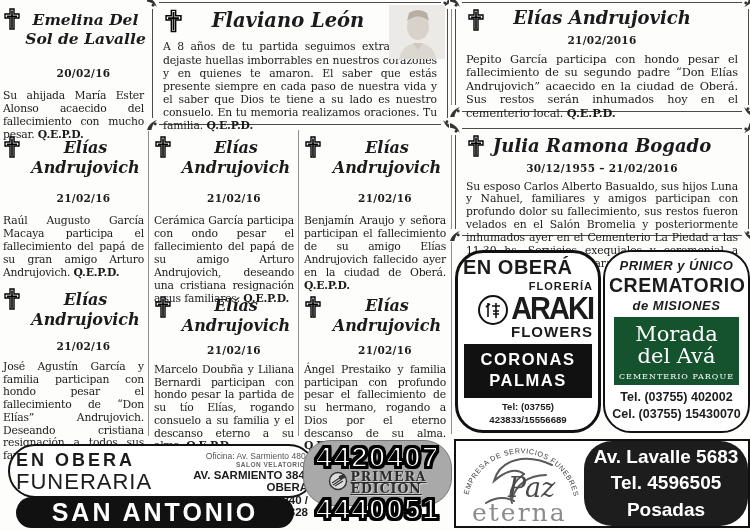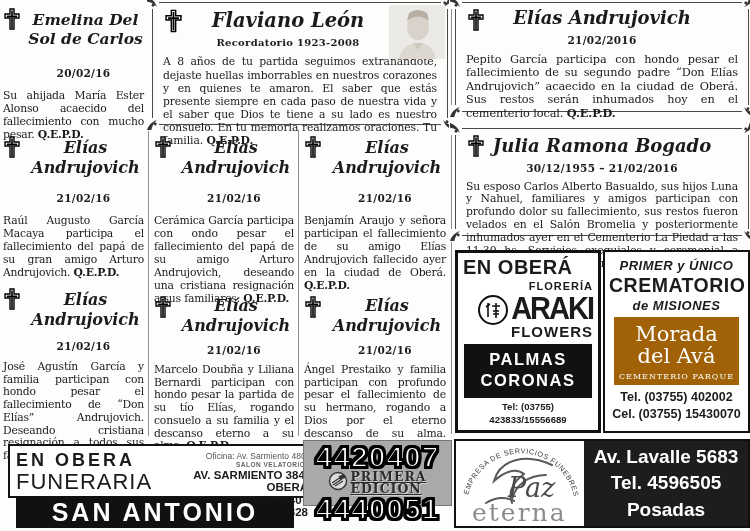--- a/index.html
+++ b/index.html
@@ -25,39 +25,39 @@
         align-items:center;justify-content:center;}
   .c-tl{left:-7px;top:-7px;transform:rotate(90deg);}
   .c-tr{right:-7px;top:-7px;transform:rotate(180deg);}
   .c-bl{left:-7px;bottom:-7px;}
   .c-br{right:-7px;bottom:-7px;transform:rotate(-90deg);}
   
   .vrule{position:absolute;width:1px;background:#8f8f8f;}
   
   .photo{position:absolute;right:2px;top:2px;width:56px;height:54px;background:#ecebe8;overflow:hidden;}
   
-  .sans{font-family:"Liberation Sans","DejaVu Sans",sans-serif;}
+  .sans{font-family:"Liberation Sans","DejaVu Sans",sans-serif;border-radius:28px;}
   .ad{position:absolute;box-sizing:border-box;background:#fff;}
   
   #ad-araki{border:3px solid #111;padding:3px 5px;}
   .araki-loc{font-size:20px;font-weight:bold;letter-spacing:.5px;}
   .araki-cat{font-size:11px;font-weight:bold;text-align:right;letter-spacing:1px;margin-top:1px;}
   .araki-row{display:flex;align-items:center;gap:3px;margin-top:1px;justify-content:flex-end;}
   .araki-logo{width:26px;height:26px;border:2px solid #111;border-radius:50%;flex:none;
               display:flex;align-items:center;justify-content:center;}
   .araki-brand{font-size:29px;font-weight:900;letter-spacing:-2px;transform:scaleY(1.05);}
   .araki-sub{font-size:15px;font-weight:bold;text-align:right;letter-spacing:1px;margin-top:-3px;}
   .araki-box{background:#111;color:#fff;text-align:center;margin:4px 1px 3px 1px;padding:5px 0 6px 0;}
   .araki-box div{font-size:16.5px;font-weight:bold;letter-spacing:1.5px;line-height:1.3;}
   .araki-addr{font-size:9.6px;font-weight:bold;text-align:center;line-height:1.35;}
   
   #ad-crema{border:2px solid #111;padding:6px 4px;text-align:center;}
   .crema-l1,.crema-l3{font-size:13px;font-style:italic;font-weight:bold;letter-spacing:.5px;}
   .crema-l2{font-size:19.5px;font-weight:bold;letter-spacing:.5px;margin:1px 0;}
-  .crema-box{background:#a16207;color:#fff;margin:4px 5px;padding:6px 0 4px 0;}
+  .crema-box{background:#14532d;color:#fff;margin:4px 5px;padding:6px 0 4px 0;}
   .crema-b1{font-family:"DejaVu Serif",serif;font-size:21px;line-height:1.05;}
   .crema-sub{font-size:8px;letter-spacing:1px;margin-top:5px;font-family:"DejaVu Serif",serif;}
   .crema-tel{font-size:12.5px;font-weight:bold;line-height:1.35;}
   
   #ad-sanantonio-top{border:2px solid #111;display:flex;padding:4px 6px;gap:8px;}
   .sa-left{flex:none;}
   .sa-l1{font-size:18px;font-weight:bold;letter-spacing:3px;}
   .sa-l2{font-size:22px;letter-spacing:1px;margin-top:-2px;}
   .sa-right{flex:1;text-align:right;padding-top:1px;}
   .sa-office{font-size:8.5px;color:#555;}
@@ -90,21 +90,21 @@
   <div class="vrule" style="left:298px;top:130px;height:306px;"></div>
   <div class="vrule" style="left:451px;top:2px;height:432px;"></div>
 
   <div class="notice" style="left:0;top:6px;width:147px;height:122px;">
     <span class="cross">
       <svg width="16" height="22" viewBox="0 0 16 22">
           <path d="M6 1h4v5h5v4h-5v11H6V10H1V6h5z" fill="#fff" stroke="#000" stroke-width="1.4"></path>
           <path d="M7.2 2.5h1.6v5h4.3v1.8H8.8V20H7.2V9.3H2.9V7.5h4.3z" fill="#000"></path>
         </svg>
     </span>
-    <div class="nname" style="font-size:15.5px;">Emelina Del Sol de Carlos</div>
+    <div class="nname" style="font-size:15.5px;">Emelina Del Sol de Lavalle</div>
     <div class="ndate" style="margin-top:18px;">20/02/16</div>
     <p class="nbody"><span>Su ahijada María Ester Alonso acaecido del fallecimiento con mucho pesar.</span> <b class="qepd">Q.E.P.D.</b></p>
   </div>
 
   <div class="notice framed" style="left:152px;top:2px;width:296px;height:123px;">
     <span class="corn c-tl">
         <svg width="11" height="11" viewBox="0 0 10 10">
           <path d="M0 10C2 5 4 3 9 1 6 4 5 6 4 10Z" fill="#333"></path>
           <circle cx="7.5" cy="4.5" r="1.3" fill="#333"></circle>
         </svg>
@@ -136,21 +136,20 @@
     <div class="photo">
       <svg width="56" height="54" viewBox="0 0 56 54">
           <rect width="56" height="54" fill="#eceae6"></rect>
           <ellipse cx="29" cy="22" rx="11" ry="13" fill="#d8d2ca"></ellipse>
           <path d="M18 16q11-9 22 0l-2-8q-9-6-18 0z" fill="#b7aea4"></path>
           <path d="M10 54q4-16 19-16t18 16z" fill="#dcd7cf"></path>
           <path d="M24 38h10l-5 7z" fill="#cfc8bf"></path>
         </svg>
     </div>
     <div class="nname" style="padding:0 58px 0 34px;font-size:19.5px;">Flaviano León</div>
-    <div class="ndate" style="padding:0 58px 0 34px;font-size:10px;">Recordatorio 1923-2008</div>
     <p class="nbody" style="font-size:10.8px;line-height:1.22;"><span>A 8 años de tu partida seguimos extrañándote, dejaste huellas imborrables en nuestros corazones y en quienes te amaron. El saber que estás presente siempre en cada paso de nuestra vida y el saber que Dios te tiene a su lado es nuestro consuelo. En tu memoria realizamos oraciones. Tu familia.</span> <b class="qepd">Q.E.P.D.</b></p>
   </div>
 
   <div class="notice framed" style="left:455px;top:2px;width:294px;height:110px;">
     <span class="corn c-tl">
         <svg width="11" height="11" viewBox="0 0 10 10">
           <path d="M0 10C2 5 4 3 9 1 6 4 5 6 4 10Z" fill="#333"></path>
           <circle cx="7.5" cy="4.5" r="1.3" fill="#333"></circle>
         </svg>
       </span>
@@ -297,22 +296,22 @@
     <div class="araki-row">
       <span class="araki-logo">
         <svg width="18" height="18" viewBox="0 0 18 18">
             <path d="M4 2v14M2 6l4-3M8 5h8M12 2v6M9 10h6M9 13h6M12 8v9" stroke="#111" stroke-width="1.6" fill="none"></path>
           </svg>
       </span>
       <span class="araki-brand">ARAKI</span>
     </div>
     <div class="araki-sub">FLOWERS</div>
     <div class="araki-box">
+      <div>CORONAS</div>
       <div>PALMAS</div>
-      <div>CORONAS</div>
     </div>
     <div class="araki-addr">Tel: (03755) 423833/15556689</div>
   </div>
 
   <div id="ad-crema" class="ad sans" style="left:603px;top:250px;width:147px;height:183px;">
     <div class="crema-l1">PRIMER y ÚNICO</div>
     <div class="crema-l2">CREMATORIO</div>
     <div class="crema-l3">de MISIONES</div>
     <div class="crema-box">
       <div class="crema-b1">Morada</div>

